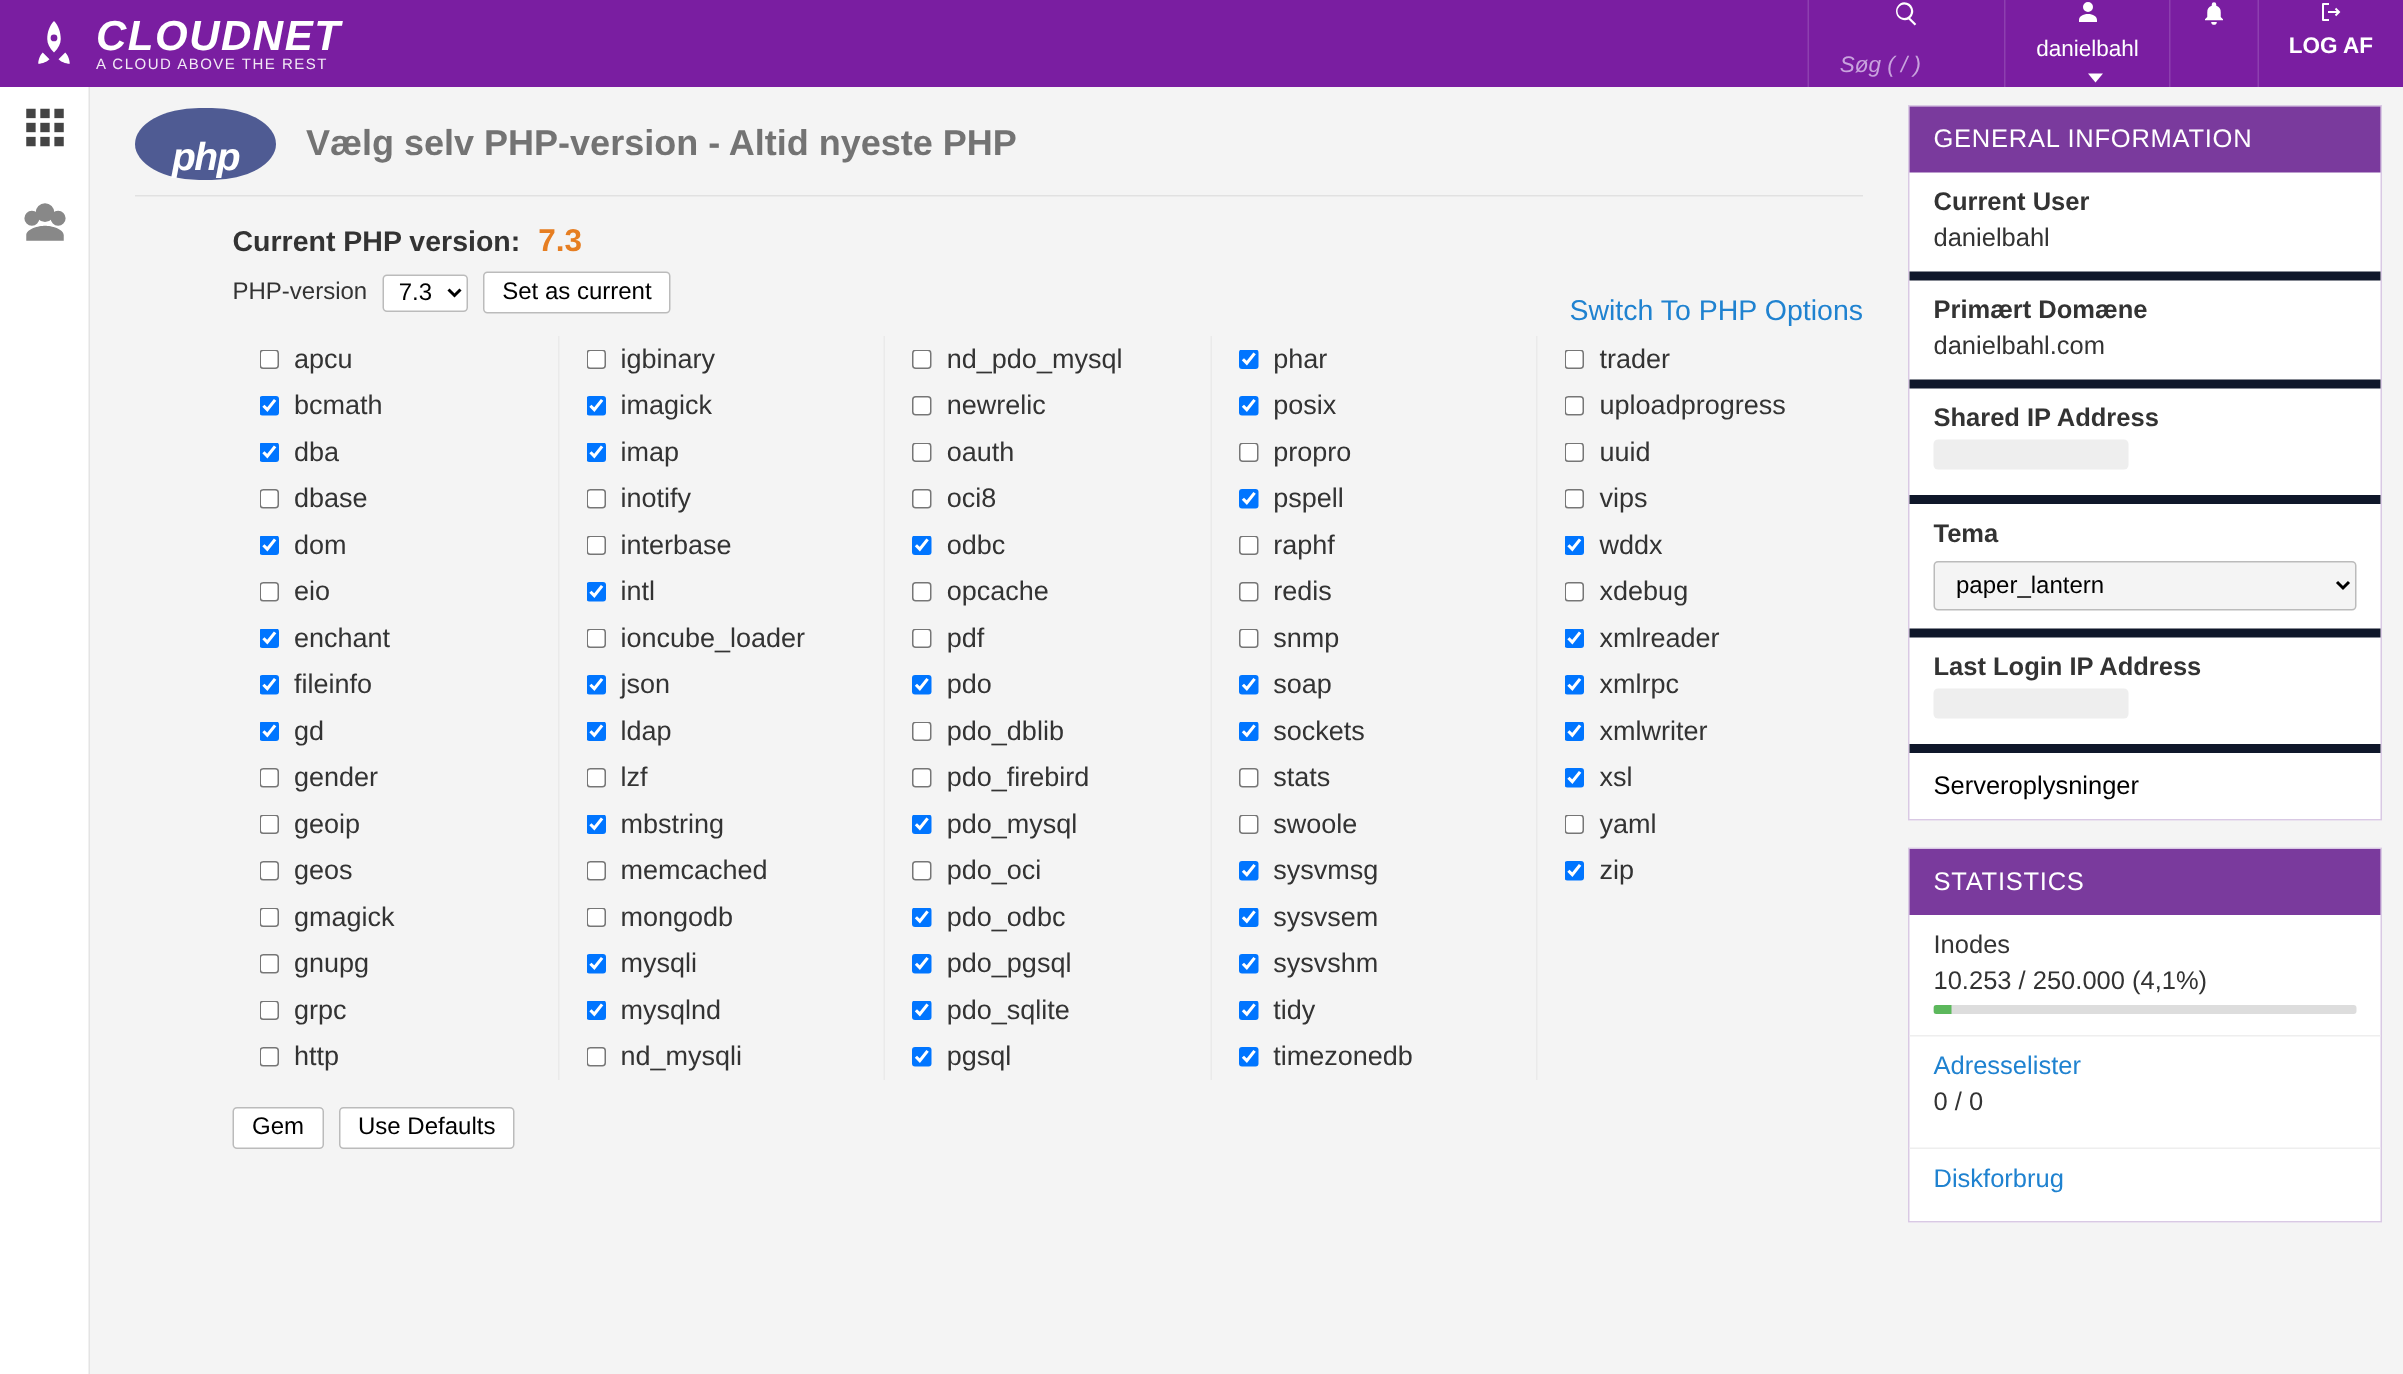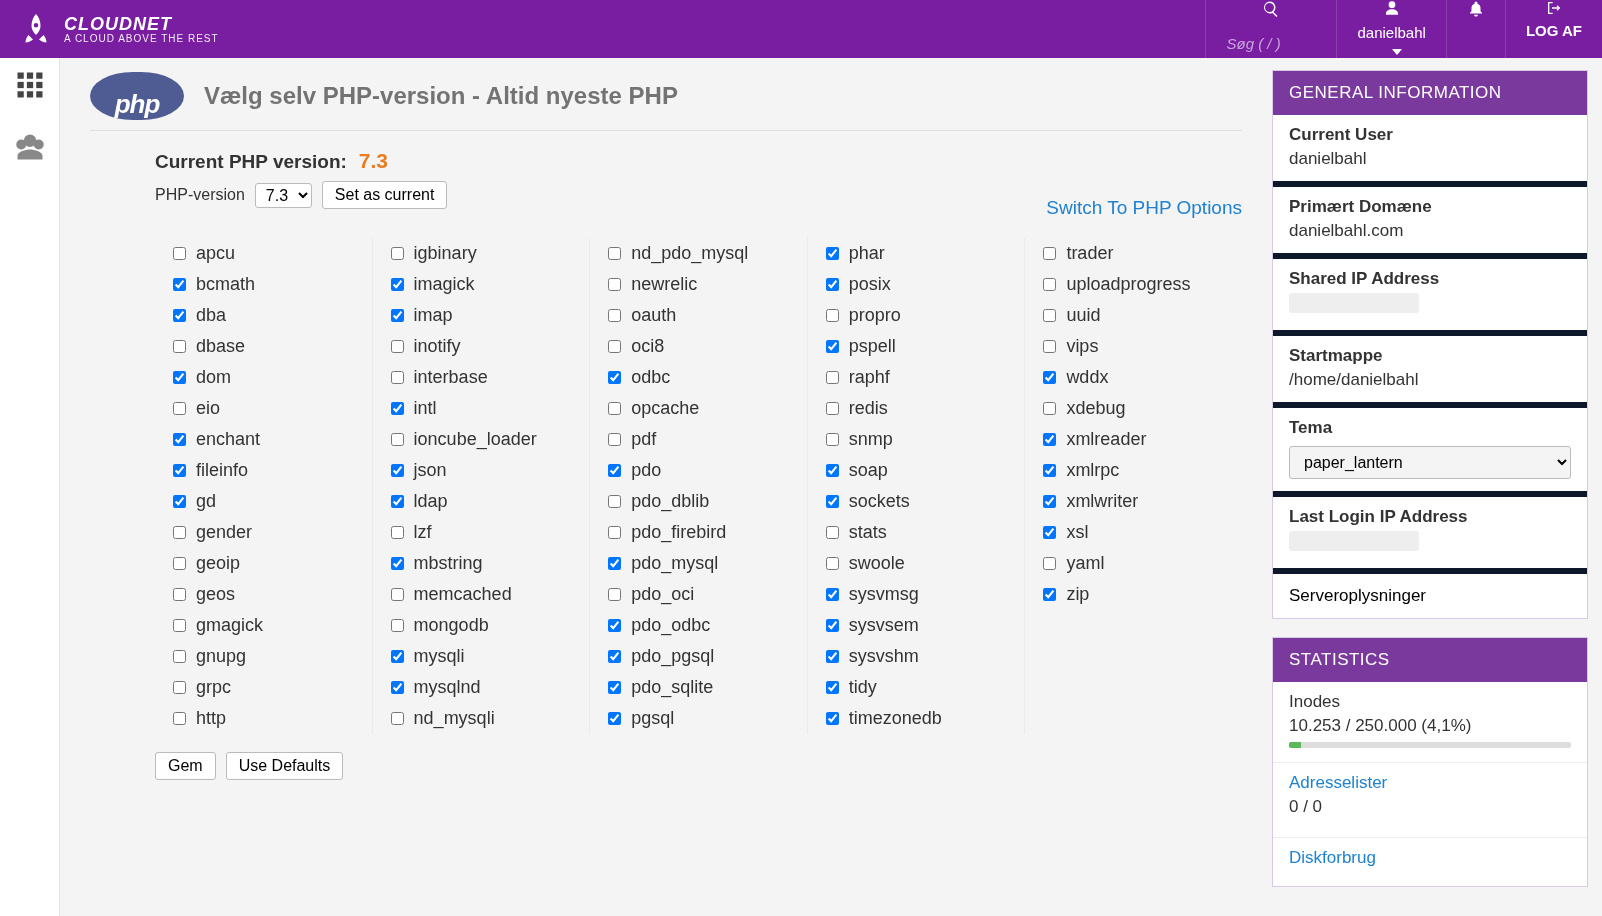--- a/index.html
+++ b/index.html
@@ -3,21 +3,21 @@
 <meta charset="utf-8">
 <style>
 * { box-sizing: border-box; margin: 0; padding: 0; }
 body { font-family: -apple-system, BlinkMacSystemFont, "Segoe UI", Helvetica, Arial, sans-serif; font-size: 16px; color: #333; background: #f4f4f4; }
 a { text-decoration: none; }
 
 
 .header { background: #7a1ea1; color: #fff; display: flex; align-items: center; height: 58px; }
 .logo-area { display: flex; align-items: center; padding: 0 18px; }
 .logo-icon { width: 36px; height: 36px; margin-right: 10px; }
-.logo-text { font-weight: 800; font-size: 18px; letter-spacing: 1px; line-height: 1; font-style: italic; }
+.logo-text { font-weight: 800; font-size: 28px; letter-spacing: 1px; line-height: 1; font-style: italic; }
 .logo-sub { font-size: 10px; letter-spacing: 1px; opacity: 0.9; }
 .header-spacer { flex: 1; }
 .header-cell { border-left: 1px solid rgba(255,255,255,0.15); height: 100%; display: flex; align-items: center; padding: 0 20px; font-size: 15px; cursor: pointer; flex-direction: column; }
 .search-cell input { background: transparent; border: none; color: #ddd; font-size: 15px; outline: none; width: 90px; font-style: italic; }
 .search-cell input::placeholder { color: #c9a3de; }
 .header-cell svg { fill: #fff; }
 .user-cell { gap: 8px; }
 .caret-down { width: 0; height: 0; border-left: 5px solid transparent; border-right: 5px solid transparent; border-top: 6px solid #fff; margin-left: 10px; }
 .logout-cell { font-weight: 700; gap: 6px; }
 
@@ -37,21 +37,21 @@
 
 .version-block { margin-left: 65px; margin-bottom: 10px; }
 .version-row { display: flex; align-items: baseline; gap: 12px; margin-bottom: 8px; }
 .version-label { font-weight: 700; font-size: 19px; }
 .version-value { color: #e67e22; font-weight: 800; font-size: 21px; }
 .version-select-row { display: flex; align-items: center; gap: 10px; }
 .small-label { font-size: 16px; }
 select.ver { font-size: 16px; padding: 2px 6px; border: 1px solid #bbb; border-radius: 3px; background: #fff; }
 button.std { font-size: 16px; padding: 4px 12px; border: 1px solid #bbb; border-radius: 3px; background: #fff; cursor: pointer; }
 .switch-link { margin-left: auto; color: #1f82d0; font-size: 19px; font-weight: 500; }
-.top-row { display: flex; align-items: flex-end; margin-bottom: 19px; }
+.top-row { display: flex; align-items: flex-end; margin-bottom: 5px; }
 
 
 .ext-grid { display: flex; margin-left: 65px; }
 .ext-col { flex: 1; border-right: 1px solid #eaeaea; padding: 0 18px; }
 .ext-col:last-child { border-right: none; }
 .ext-item { display: flex; align-items: center; gap: 10px; padding: 5px 0; font-size: 18px; }
 .ext-item input[type=checkbox] { width: 13px; height: 13px; cursor: pointer; }
 
 
 .bottom-btns { display: flex; gap: 10px; margin-top: 18px; margin-left: 65px; }
@@ -496,24 +496,20 @@
       </div>
       <div class="info-row">
         <div class="info-label">Primært Domæne</div>
         <div class="info-value">danielbahl.com</div>
       </div>
       <div class="info-row">
         <div class="info-label">Shared IP Address</div>
         <div class="info-value"><span class="redacted"></span></div>
       </div>
       <div class="info-row">
-        <div class="info-label">Startmappe</div>
-        <div class="info-value">/home/danielbahl</div>
-      </div>
-      <div class="info-row">
         <div class="info-label" style="margin-bottom:8px;">Tema</div>
         <select class="theme">
           <option>paper_lantern</option>
         </select>
       </div>
       <div class="info-row">
         <div class="info-label">Last Login IP Address</div>
         <div class="info-value"><span class="redacted"></span></div>
       </div>
       <div class="link-row">

